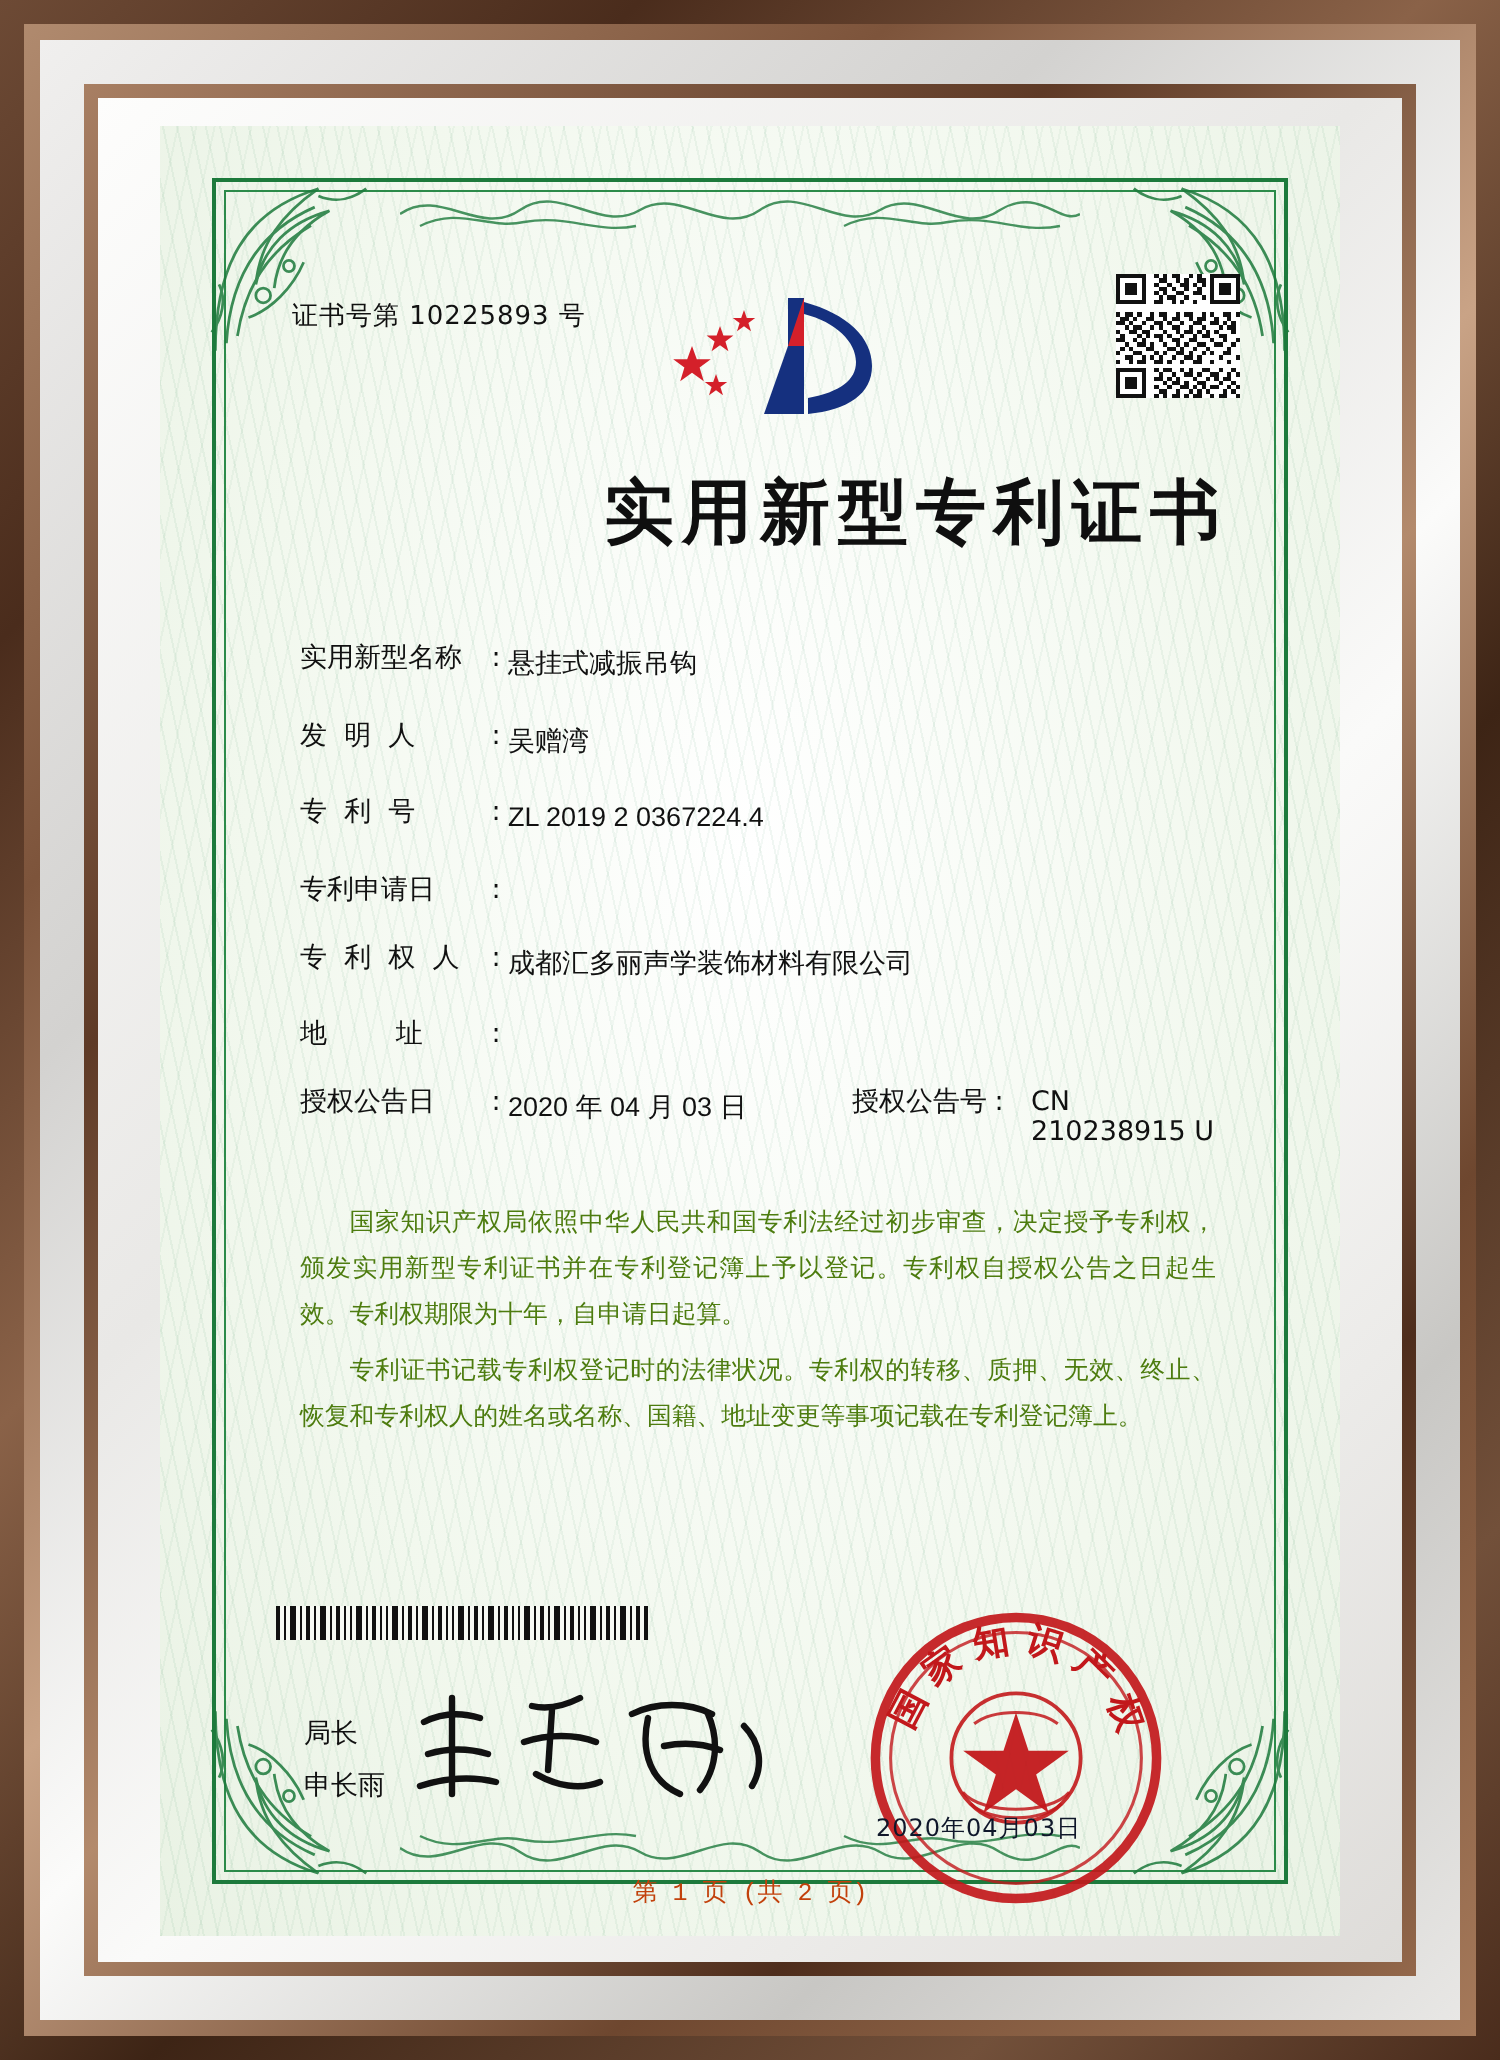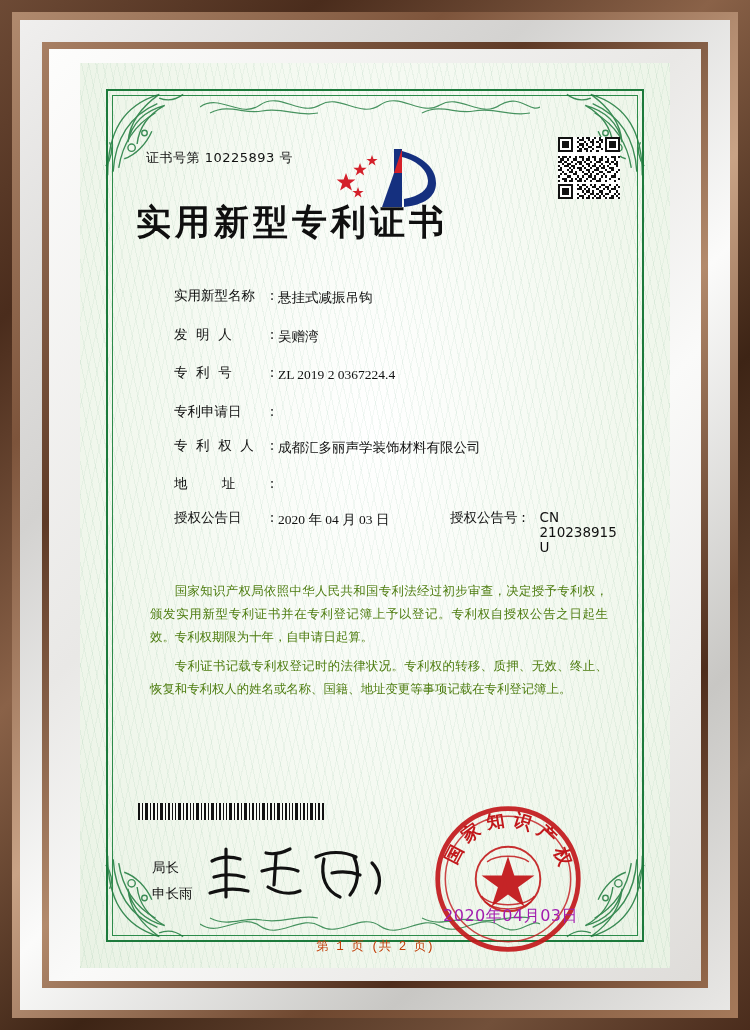--- a/index.html
+++ b/index.html
@@ -116,22 +116,22 @@
     width: 120px; height: 84px;
   }
 
   .qr {
     position: absolute;
     right: -6px; top: -12px;
     width: 62px; height: 62px;
   }
 
   .title {
-    margin-top: 32px;
-    text-align: left;
+    margin-top: 66px;
+    text-align: right;
     font-family: "DejaVu Serif", "Liberation Serif", serif;
     font-weight: bold;
     font-size: 35px;
     letter-spacing: 4px;
     color: #0f0f0f;
   }
 
   .fields {
     margin-top: 42px;
     margin-left: 14px;
@@ -144,29 +144,28 @@
     align-items: flex-start;
     margin-bottom: 19px;
   }
   .field-label {
     width: 92px;
     flex: 0 0 92px;
     font-family: "DejaVu Sans", "Liberation Sans", sans-serif;
     font-size: 13.5px;
     letter-spacing: 0px;
     white-space: pre;
-    margin-left: 24px;
   }
   .field-colon {
     flex: 0 0 12px;
     text-align: center;
   }
   .field-value {
     flex: 1 1 auto;
-    font-family: Liberation Serif, serif;
+    font-family: Liberation Sans, sans-serif;
     font-size: 13.5px;
     line-height: 1.45;
   }
   .field-row.dual .field-value {
     flex: 0 0 auto;
     width: 172px;
   }
   .second-label {
     flex: 0 0 auto;
     font-size: 13.5px;
@@ -215,24 +214,24 @@
   
   .seal {
     position: absolute;
     left: 352px; top: 740px;
     width: 152px; height: 152px;
   }
   .seal-date {
     position: absolute;
     left: 358px; top: 843px;
     width: 140px;
-    text-align: right;
+    text-align: left;
     font-family: "DejaVu Sans", "Liberation Sans", sans-serif;
-    font-size: 16px;
-    color: #a21caf;
+    font-size: 12px;
+    color: #0f172a;
     letter-spacing: 0.5px;
   }
 
   .page-num {
     position: absolute;
     left: 0; right: 0; top: 875px;
     text-align: center;
     font-family: Liberation Mono, monospace;
     font-size: 12.5px;
     color: #c2410c;

